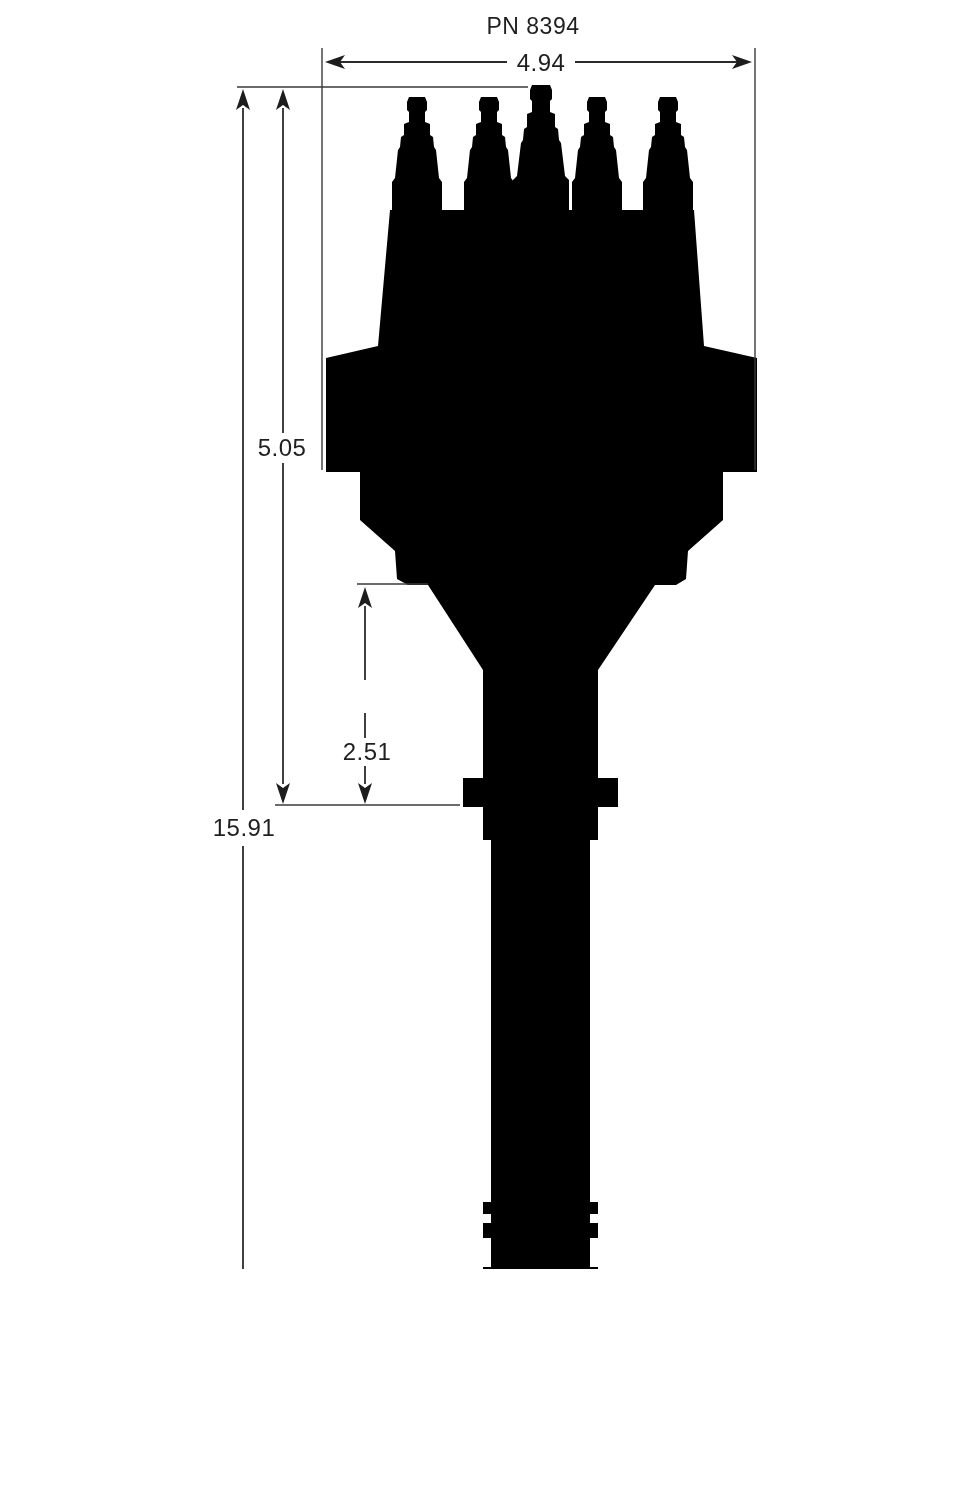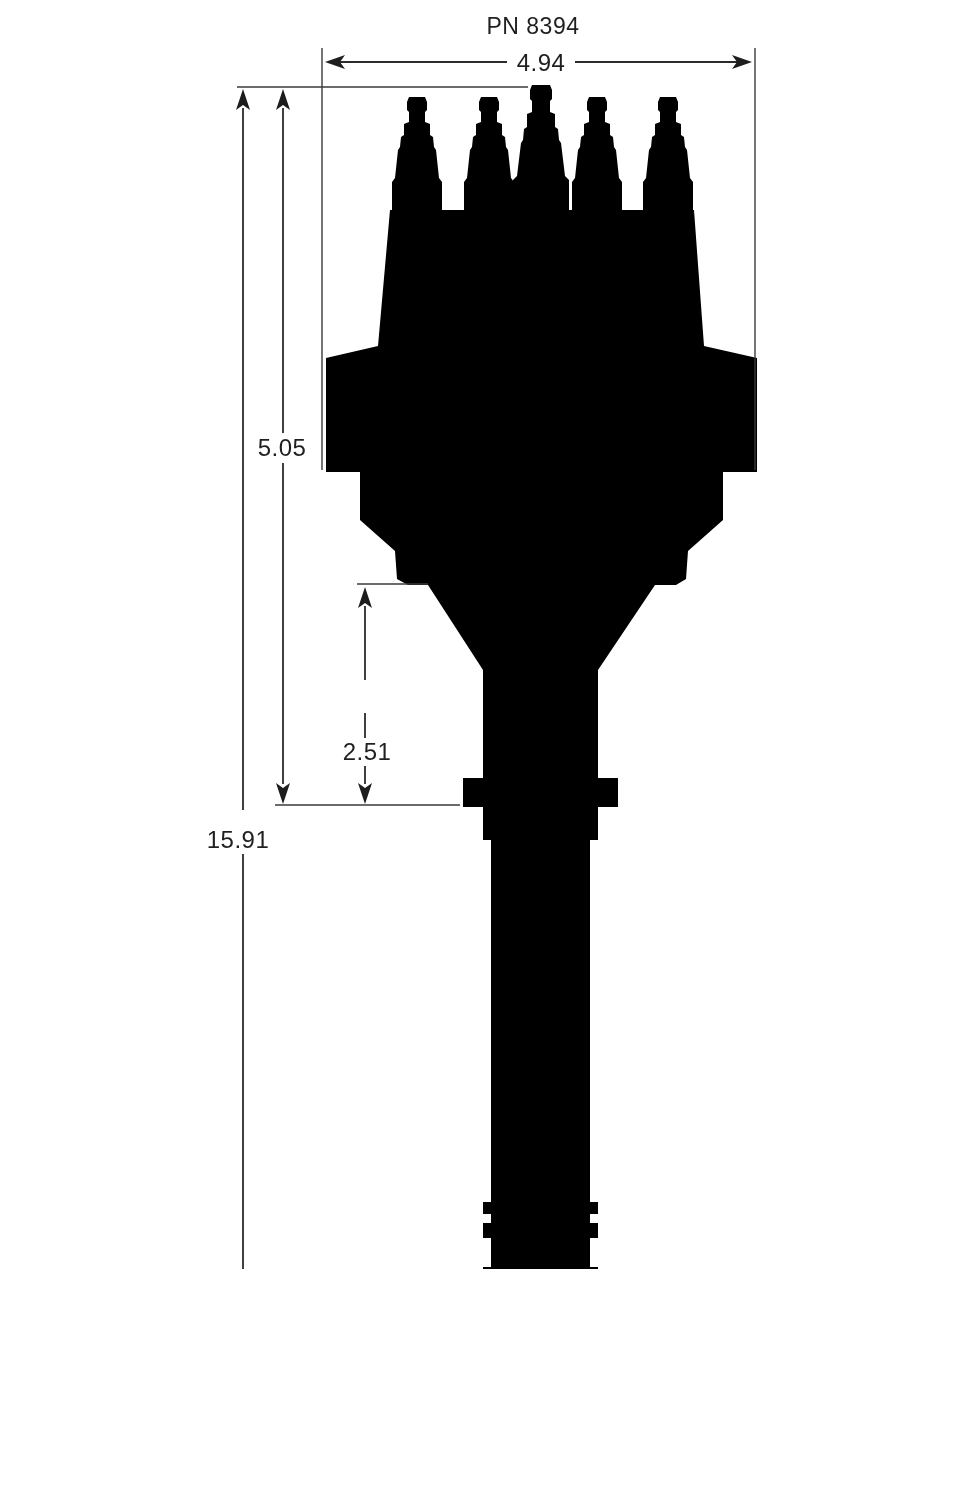--- a/index.html
+++ b/index.html
@@ -83,14 +83,14 @@
       <line class="dline" x1="365" y1="606" x2="365" y2="680"></line>
       <line class="dline" x1="365" y1="713" x2="365" y2="784"></line>
       <polygon class="arr" points="365,804 358,783 365,788 372,783"></polygon>
     </g>
   </svg>
 
   <span class="lbl lbl-title" style="left:533px;top:26px;">PN 8394</span>
   <span class="lbl lbl-dim" style="left:541px;top:63px;">4.94</span>
   <span class="lbl lbl-dim" style="left:282px;top:448px;">5.05</span>
   <span class="lbl lbl-dim" style="left:367px;top:733px;margin-top:19px;">2.51</span>
-  <span class="lbl lbl-dim" style="left:238px;top:828px;margin-top:12px;">15.91</span>
+  <span class="lbl lbl-dim" style="left:244px;top:828px;">15.91</span>
 </div>
 
 </body></html>

